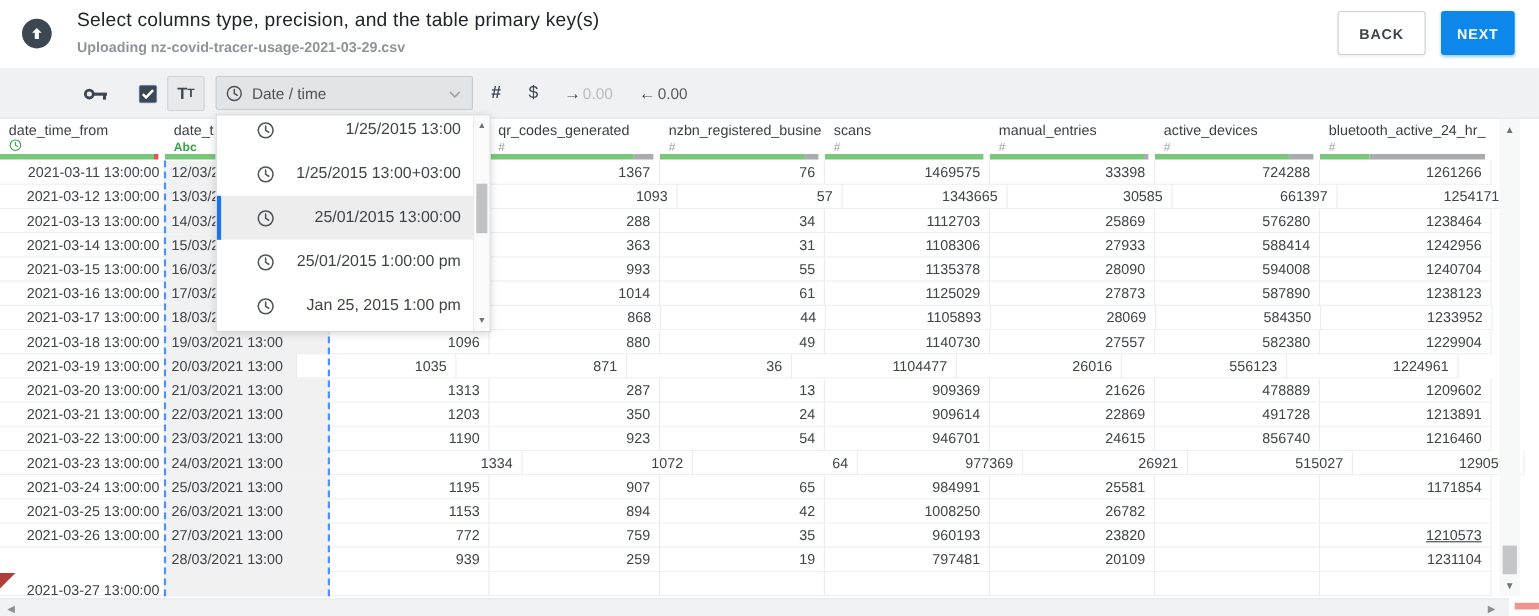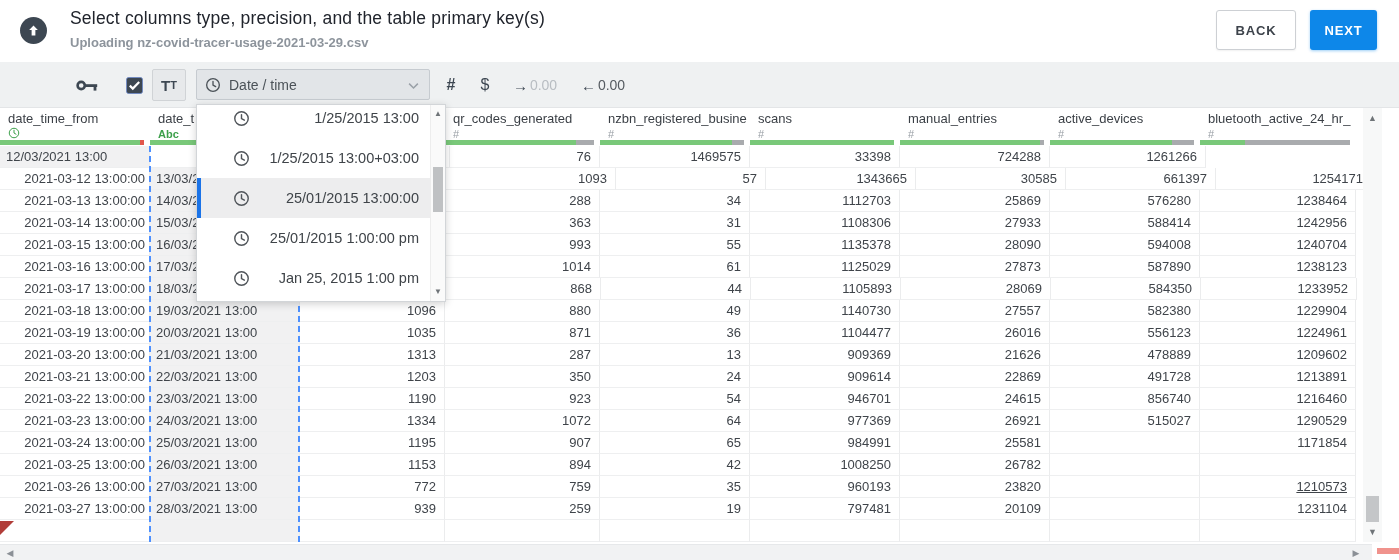--- a/index.html
+++ b/index.html
@@ -252,20 +252,21 @@
           <div class="bar-seg" style="width: calc(85% - 2.55px); background: rgb(121, 200, 121);"></div>
           <div class="bar-seg" style="width: calc(15% - 0.45px); background: rgb(169, 171, 174);"></div>
         </div>
         <div class="bar-cell" style="width: 156px; padding-right: 3px;">
           <div class="bar-seg" style="width: calc(30% - 0.9px); background: rgb(121, 200, 121);"></div>
           <div class="bar-seg" style="width: calc(70% - 2.1px); background: rgb(169, 171, 174);"></div>
         </div>
       </div>
     <div class="tbody" id="tbody">
         <div class="tr">
+          <div class="td datecol" style="width: 150px;">2021-03-11 13:00:00</div>
           <div class="td textcol hl" style="width: 150px;">12/03/2021 13:00</div>
           <div class="td num" style="width: 145px;"></div>
           <div class="td num" style="width: 155px;">1367</div>
           <div class="td num" style="width: 150px;">76</div>
           <div class="td num" style="width: 150px;">1469575</div>
           <div class="td num" style="width: 150px;">33398</div>
           <div class="td num" style="width: 150px;">724288</div>
           <div class="td num" style="width: 156px;">1261266</div>
         </div>
         <div class="tr">
@@ -340,21 +341,21 @@
           <div class="td num" style="width: 145px;">1096</div>
           <div class="td num" style="width: 155px;">880</div>
           <div class="td num" style="width: 150px;">49</div>
           <div class="td num" style="width: 150px;">1140730</div>
           <div class="td num" style="width: 150px;">27557</div>
           <div class="td num" style="width: 150px;">582380</div>
           <div class="td num" style="width: 156px;">1229904</div>
         </div>
         <div class="tr">
           <div class="td datecol" style="width: 150px;">2021-03-19 13:00:00</div>
-          <div class="td textcol hl" style="width: 150px;">20/03/2021 13:00</div>
+          <div class="td textcol hl" style="width: 120px;">20/03/2021 13:00</div>
           <div class="td num" style="width: 145px;">1035</div>
           <div class="td num" style="width: 155px;">871</div>
           <div class="td num" style="width: 150px;">36</div>
           <div class="td num" style="width: 150px;">1104477</div>
           <div class="td num" style="width: 150px;">26016</div>
           <div class="td num" style="width: 150px;">556123</div>
           <div class="td num" style="width: 156px;">1224961</div>
         </div>
         <div class="tr">
           <div class="td datecol" style="width: 150px;">2021-03-20 13:00:00</div>
@@ -385,21 +386,21 @@
           <div class="td num" style="width: 155px;">923</div>
           <div class="td num" style="width: 150px;">54</div>
           <div class="td num" style="width: 150px;">946701</div>
           <div class="td num" style="width: 150px;">24615</div>
           <div class="td num" style="width: 150px;">856740</div>
           <div class="td num" style="width: 156px;">1216460</div>
         </div>
         <div class="tr">
           <div class="td datecol" style="width: 150px;">2021-03-23 13:00:00</div>
           <div class="td textcol hl" style="width: 150px;">24/03/2021 13:00</div>
-          <div class="td num" style="width: 145px;">1334</div>
+          <div class="td num" style="width: 175px;">1334</div>
           <div class="td num" style="width: 155px;">1072</div>
           <div class="td num" style="width: 150px;">64</div>
           <div class="td num" style="width: 150px;">977369</div>
           <div class="td num" style="width: 150px;">26921</div>
           <div class="td num" style="width: 150px;">515027</div>
           <div class="td num" style="width: 156px;">1290529</div>
         </div>
         <div class="tr">
           <div class="td datecol" style="width: 150px;">2021-03-24 13:00:00</div>
           <div class="td textcol hl" style="width: 150px;">25/03/2021 13:00</div>
@@ -427,21 +428,21 @@
           <div class="td textcol hl" style="width: 150px;">27/03/2021 13:00</div>
           <div class="td num" style="width: 145px;">772</div>
           <div class="td num" style="width: 155px;">759</div>
           <div class="td num" style="width: 150px;">35</div>
           <div class="td num" style="width: 150px;">960193</div>
           <div class="td num" style="width: 150px;">23820</div>
           <div class="td num" style="width: 150px;"></div>
           <div class="td num" style="width: 156px; text-decoration: underline;">1210573</div>
         </div>
         <div class="tr">
-          <div class="td datecol" style="width: 150px;">2021-03-27 13:00:00</div>
+          <div class="td datecol" style="width: 150px; margin-top: 28px;">2021-03-27 13:00:00</div>
           <div class="td textcol hl" style="width: 150px;">28/03/2021 13:00</div>
           <div class="td num" style="width: 145px;">939</div>
           <div class="td num" style="width: 155px;">259</div>
           <div class="td num" style="width: 150px;">19</div>
           <div class="td num" style="width: 150px;">797481</div>
           <div class="td num" style="width: 150px;">20109</div>
           <div class="td num" style="width: 150px;"></div>
           <div class="td num" style="width: 156px;">1231104</div>
         </div>
         <div class="tr">

